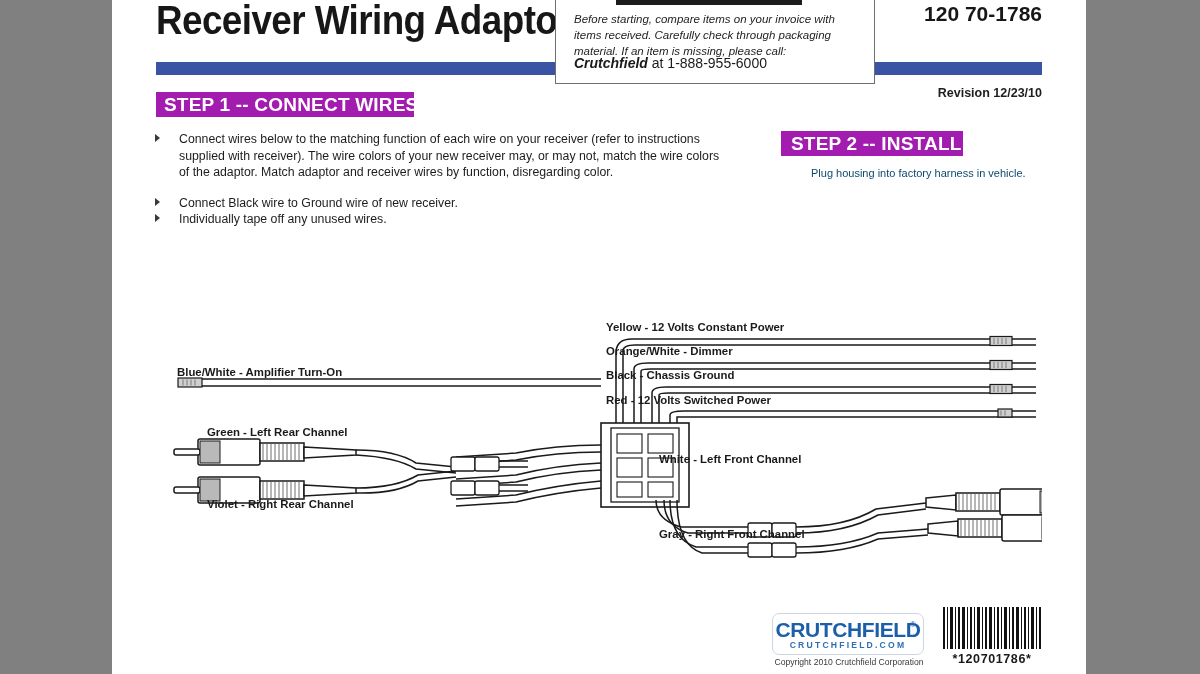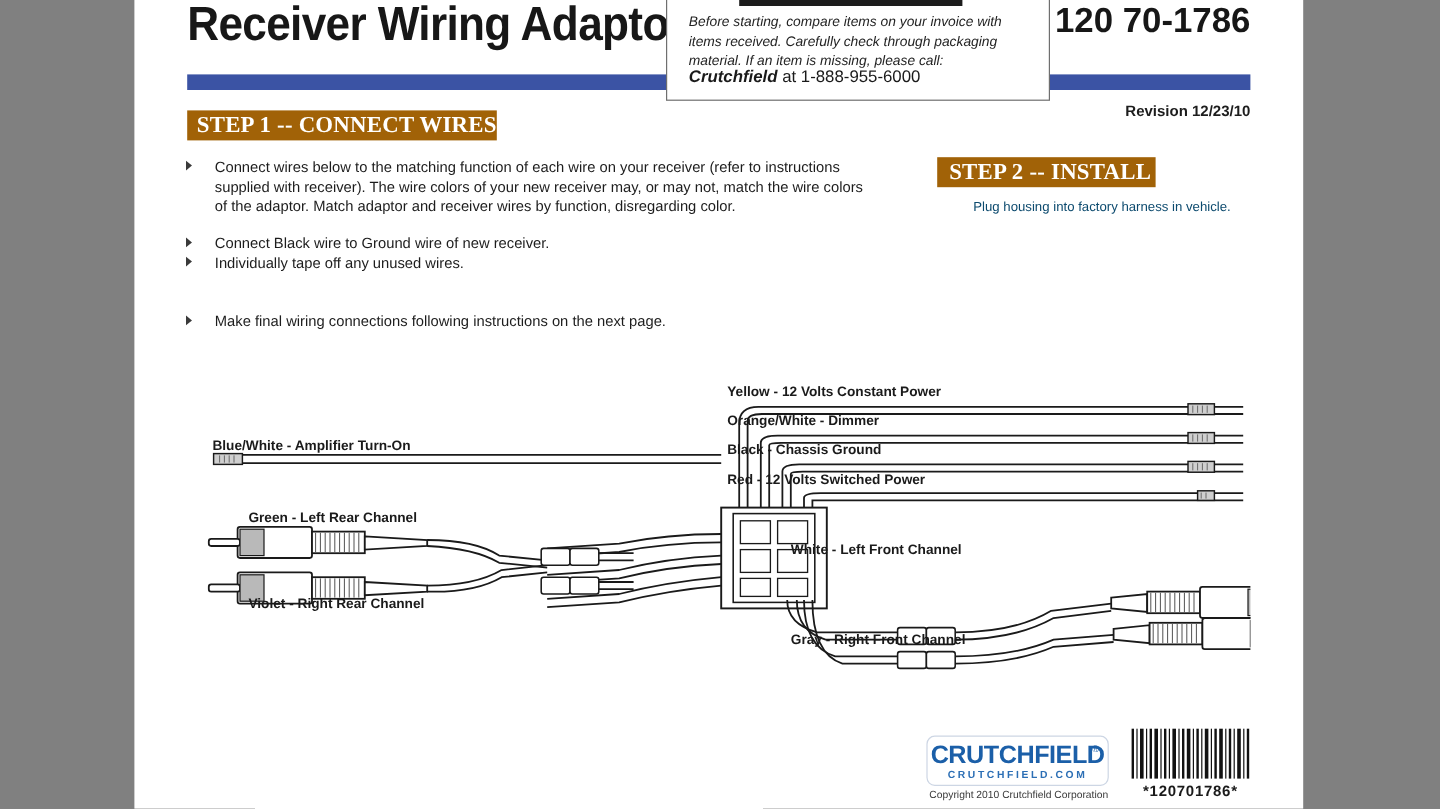--- a/index.html
+++ b/index.html
@@ -43,21 +43,21 @@
     color: #171717;
     font-family: "Liberation Sans Narrow", "Liberation Sans", sans-serif;
     transform: scaleX(0.92);
     transform-origin: left top;
     white-space: nowrap;
   }
   #part-number {
     position: absolute;
     right: 44px;
     top: 2px;
-    font-size: 29px;
+    font-size: 21px;
     font-weight: bold;
     color: #171717;
     white-space: nowrap;
     text-align: center;
   }
   #blue-rule {
     position: absolute;
     left: 44px;
     top: 62px;
     width: 886px;
@@ -121,24 +121,24 @@
     white-space: nowrap;
   }
   #important-phone b {
     font-style: italic;
     font-weight: bold;
   }
 
   
   .step-banner {
     position: absolute;
-    background: #a16207;
+    background: #a21caf;
     color: #ffffff;
     font-weight: bold;
-    font-family: Liberation Serif, serif;
+    font-family: Liberation Sans, sans-serif;
     letter-spacing: 0.2px;
     box-sizing: border-box;
     white-space: nowrap;
   }
   #step1-banner {
     left: 44px;
     top: 92px;
     width: 258px;
     height: 25px;
     font-size: 19px;
@@ -303,24 +303,20 @@
         <span class="bullet-marker"></span>
         <span>Connect wires below to the matching function of each wire on your receiver (refer to instructions supplied with receiver).  The wire colors of your new receiver may, or may not, match the wire colors of the adaptor.  Match adaptor and receiver wires by function, disregarding color.</span>
       </div>
       <div class="bullet-row" style="margin-bottom:0;">
         <span class="bullet-marker"></span>
         <span>Connect Black wire to Ground wire of new receiver.</span>
       </div>
       <div class="bullet-row" style="margin-bottom:32px;">
         <span class="bullet-marker"></span>
         <span>Individually tape off any unused wires.</span>
-      </div>
-      <div class="bullet-row">
-        <span class="bullet-marker"></span>
-        <span>Make final wiring connections following instructions on the next page.</span>
       </div>
     </div>
 
     <div class="step-banner" id="step2-banner">STEP 2 -- INSTALL</div>
     <div id="step2-text">Plug housing into factory harness in vehicle.</div>
 
     <div id="diagram">
       <svg width="886" height="270" viewBox="0 0 886 270">
         <g fill="none" stroke="#1a1a1a" stroke-width="1.5">
 

